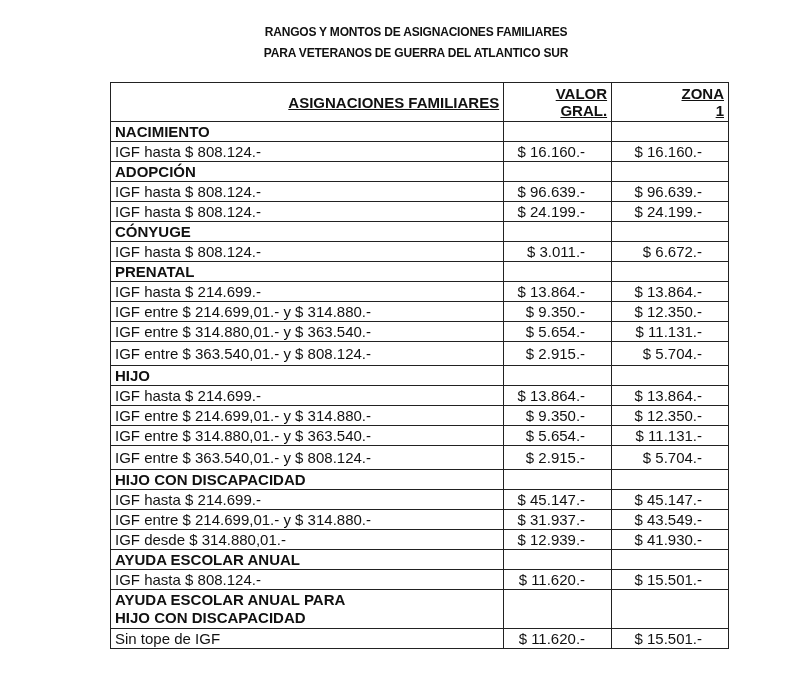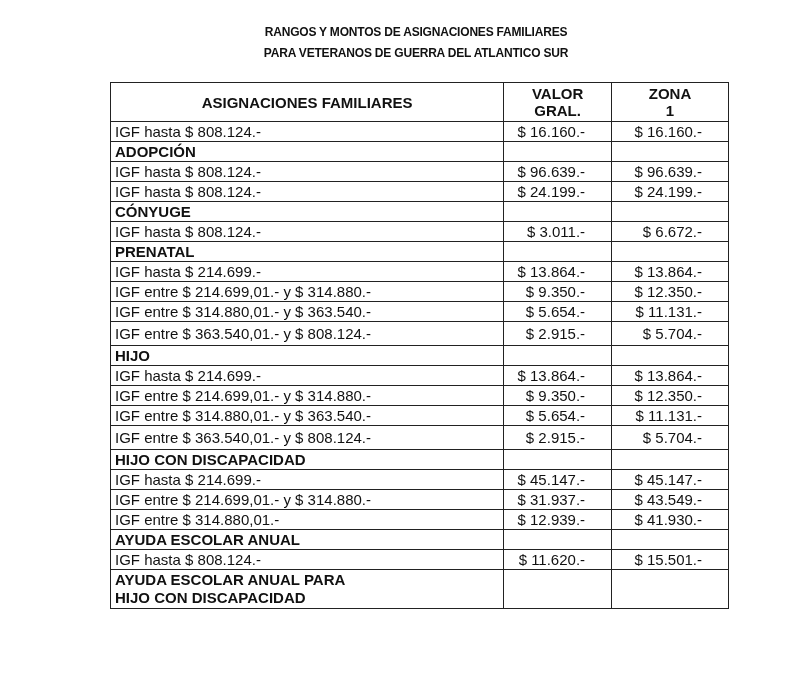--- a/index.html
+++ b/index.html
@@ -1,20 +1,20 @@
 <!DOCTYPE html>
 <html><head>
 <meta charset="utf-8">
 <style>
   html, body { margin: 0; padding: 0; background: #ffffff; }
   body { width: 800px; height: 681px; position: relative; overflow: hidden; font-family: "Liberation Sans", sans-serif; color: #111; }
   .title { position: absolute; left: 16px; width: 800px; top: 22px; text-align: center; font-weight: bold; font-size: 12px; line-height: 21px; letter-spacing: -0.2px; }
   table { position: absolute; left: 110px; top: 82px; border-collapse: collapse; width: 619px; }
   td, th { border: 1.3px solid #222; padding: 0 4px; font-size: 15px; line-height: 19px; height: 19px; }
-  th { font-weight: bold; text-align: center; height: 38px; line-height: 17px; }
+  th { font-weight: bold; text-align: right; height: 38px; line-height: 17px; text-decoration: underline; }
   col.c1 { width: 394px; } col.c2 { width: 108px; } col.c3 { width: 117px; }
   .sec td.lbl { font-weight: bold; }
   .num { text-align: right; padding-right: 26px; }
   .tall td { height: 23px; }
   .sec2 td { height: 38px; line-height: 18px; }
 </style>
 </head>
 <body>
 
 <div class="title">
@@ -29,20 +29,25 @@
       <col class="c3">
     </colgroup>
   <thead>
     <tr>
       <th>ASIGNACIONES FAMILIARES</th>
       <th><span>VALOR</span><br><span>GRAL.</span></th>
       <th><span>ZONA</span><br><span>1</span></th>
     </tr>
   </thead>
   <tbody id="tbody">
+      <tr class="sec">
+        <td class="lbl">NACIMIENTO</td>
+        <td></td>
+        <td></td>
+      </tr>
       <tr>
         <td>IGF hasta $ 808.124.-</td>
         <td class="num">$ 16.160.-</td>
         <td class="num">$ 16.160.-</td>
       </tr>
       <tr class="sec">
         <td class="lbl">ADOPCIÓN</td>
         <td></td>
         <td></td>
       </tr>
@@ -125,33 +130,38 @@
         <td>IGF hasta $ 214.699.-</td>
         <td class="num">$ 45.147.-</td>
         <td class="num">$ 45.147.-</td>
       </tr>
       <tr>
         <td>IGF entre $ 214.699,01.- y $ 314.880.-</td>
         <td class="num">$ 31.937.-</td>
         <td class="num">$ 43.549.-</td>
       </tr>
       <tr>
-        <td>IGF entre $ 314.880,01.-</td>
+        <td>IGF desde $ 314.880,01.-</td>
         <td class="num">$ 12.939.-</td>
         <td class="num">$ 41.930.-</td>
       </tr>
       <tr class="sec">
         <td class="lbl">AYUDA ESCOLAR ANUAL</td>
         <td></td>
         <td></td>
       </tr>
       <tr>
         <td>IGF hasta $ 808.124.-</td>
         <td class="num">$ 11.620.-</td>
         <td class="num">$ 15.501.-</td>
       </tr>
       <tr class="sec sec2">
         <td class="lbl"><span>AYUDA ESCOLAR ANUAL PARA</span><br><span>HIJO CON DISCAPACIDAD</span></td>
         <td></td>
         <td></td>
       </tr>
+      <tr>
+        <td>Sin tope de IGF</td>
+        <td class="num">$ 11.620.-</td>
+        <td class="num">$ 15.501.-</td>
+      </tr>
     </tbody>
 </table>
 
 </body></html>

